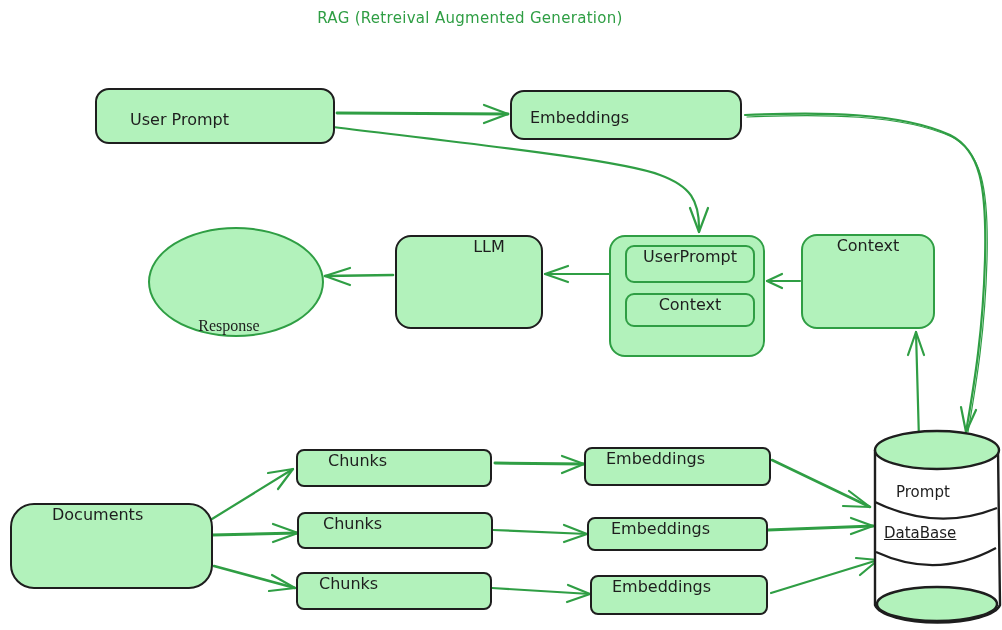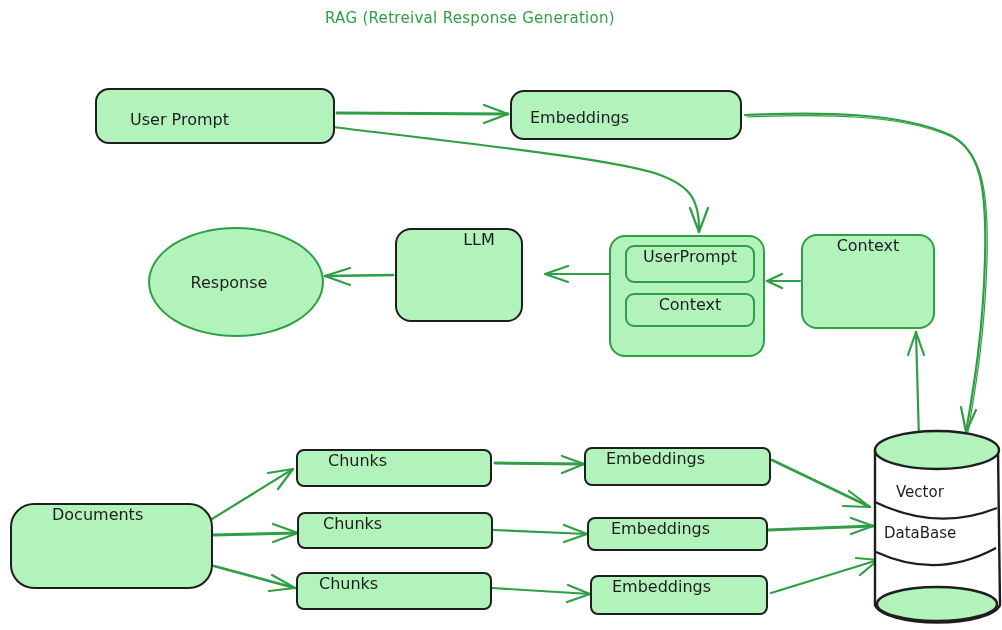--- a/index.html
+++ b/index.html
@@ -8,30 +8,30 @@
     #stage { position: absolute; left: 0; top: 0; width: 1002px; height: 630px; }
     .title { position: absolute; left: 0; top: 9px; width: 940px; text-align: center;
              color: #2f9e44; font-size: 15px; letter-spacing: 0.3px; }
     .node { position: absolute; box-sizing: border-box; background: #b2f2bb;
             border: 2px solid #1e1e1e; border-radius: 14px; color: #1e1e1e;
             font-size: 16px; display: flex; align-items: flex-start; }
     .node.green { border-color: #2f9e44; }
     .node .lbl { white-space: nowrap; }
     .ellipse { position: absolute; box-sizing: border-box; background: #b2f2bb;
                border: 2.5px solid #2f9e44; border-radius: 50%; display: flex;
-               align-items: center; justify-content: center; font-size: 16px; color: #1e1e1e; }
+               align-items: flex-end; justify-content: center; font-size: 16px; color: #1e1e1e; font-family: Liberation Serif, serif; }
     .db-label { position: absolute; font-size: 15px; color: #1e1e1e; white-space: nowrap; }
     svg { position: absolute; left: 0; top: 0; }
   </style>
 </head>
 <body>
 
 <div id="stage">
 
-  <div class="title">RAG (Retreival Response Generation)</div>
+  <div class="title">RAG (Retreival Augmented Generation)</div>
 
   <svg width="1002" height="630">
     <g fill="none" stroke="#2f9e44" stroke-width="2.2" stroke-linecap="round" stroke-linejoin="round">
 
       <g>
         <path d="M337 113 L508 114" stroke-width="2.8"></path>
         <path d="M484 105 L508 114 L484 123"></path>
       </g>
 
       <g>
@@ -121,21 +121,21 @@
   </div>
 
   <div class="node" style="left:510px; top:90px; width:232px; height:50px; padding-left:18px; padding-top:16px;">
     <span class="lbl">Embeddings</span>
   </div>
 
   <div class="ellipse" style="left:148px; top:227px; width:176px; height:110px; padding-right:14px;">
     <span class="lbl">Response</span>
   </div>
 
-  <div class="node" style="left:395px; top:228px; width:128px; height:94px; justify-content:center; padding-left:40px; border-radius:16px;">
+  <div class="node" style="left:395px; top:235px; width:148px; height:94px; justify-content:center; padding-left:40px; border-radius:16px;">
     <span class="lbl">LLM</span>
   </div>
 
   <div class="node green" style="left:609px; top:235px; width:156px; height:122px; border-radius:16px; display:block;">
     <div class="node green" style="left:14px; top:8px; width:130px; height:38px; border-radius:9px; justify-content:center;">
       <span class="lbl">UserPrompt</span>
     </div>
     <div class="node green" style="left:14px; top:56px; width:130px; height:34px; border-radius:9px; justify-content:center;">
       <span class="lbl">Context</span>
     </div>
@@ -162,15 +162,15 @@
   <div class="node" style="left:584px; top:447px; width:187px; height:39px; padding-left:20px; border-radius:8px;">
     <span class="lbl">Embeddings</span>
   </div>
   <div class="node" style="left:587px; top:517px; width:181px; height:34px; padding-left:22px; border-radius:8px;">
     <span class="lbl">Embeddings</span>
   </div>
   <div class="node" style="left:590px; top:575px; width:178px; height:40px; padding-left:20px; border-radius:8px;">
     <span class="lbl">Embeddings</span>
   </div>
 
-  <div class="db-label" style="left:896px; top:483px;">Vector</div>
-  <div class="db-label" style="left:884px; top:524px;">DataBase</div>
+  <div class="db-label" style="left:896px; top:483px;">Prompt</div>
+  <div class="db-label" style="left:884px; top:524px;text-decoration:underline;">DataBase</div>
 </div>
 
 </body></html>

